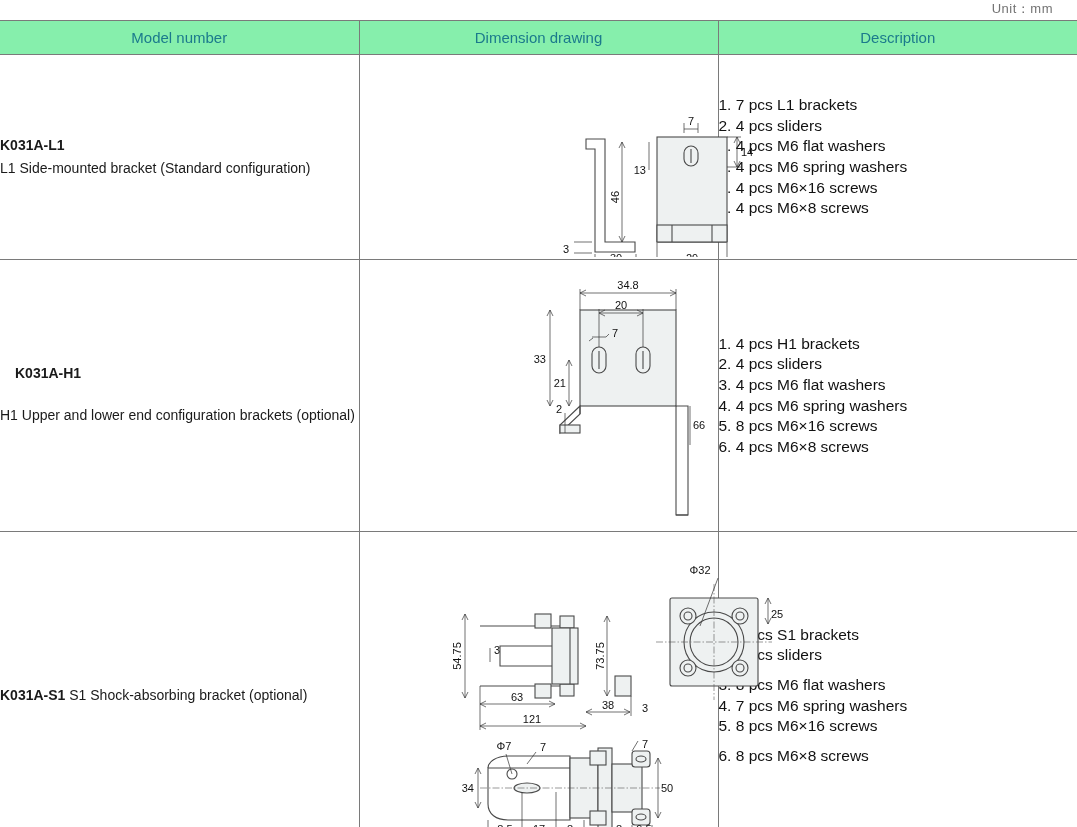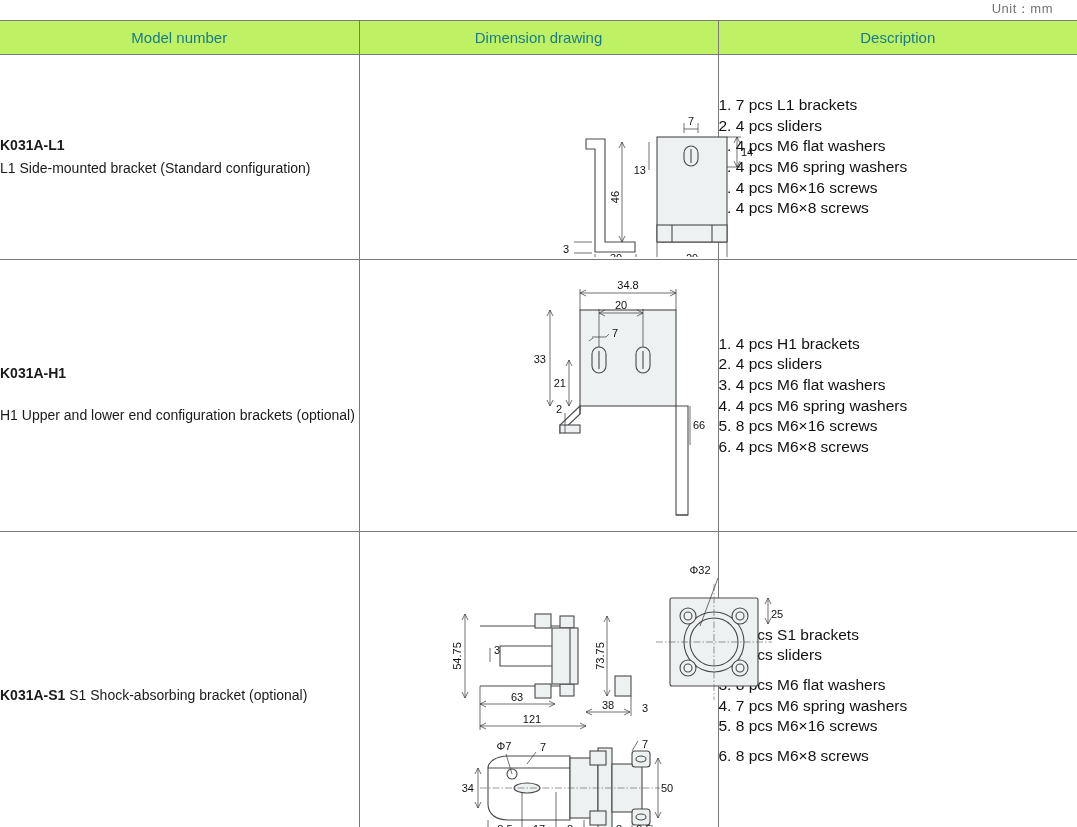--- a/index.html
+++ b/index.html
@@ -25,21 +25,21 @@
   }
   table.spec {
     position: absolute;
     top: 20px;
     left: 0;
     width: 1077px;
     border-collapse: collapse;
     table-layout: fixed;
   }
   table.spec th {
-    background: #bef264;
+    background: #86efac;
     color: #1b7a8c;
     font-weight: normal;
     font-size: 15px;
     height: 31px;
     border-top: 1px solid #7a7a7a;
     border-bottom: 1px solid #7a7a7a;
     text-align: center;
     vertical-align: middle;
   }
   table.spec th.c1 { border-right: 1px solid #7a7a7a; }
@@ -156,21 +156,21 @@
         <div class="ln">2. 4 pcs sliders</div>
         <div class="ln">3. 4 pcs M6 flat washers</div>
         <div class="ln">4. 4 pcs M6 spring washers</div>
         <div class="ln">5. 4 pcs M6×16 screws</div>
         <div class="ln">6. 4 pcs M6×8 screws</div>
       </td>
     </tr>
 
     <tr style="height:272px;">
       <td class="model">
-        <div style="margin-bottom:18px;"><b>K031A-H1</b></div>
+        <div style="margin-bottom:18px;padding-left:15px;"><b>K031A-H1</b></div>
         <div style="line-height:1.85;">H1 Upper and lower end configuration brackets (optional)</div>
       </td>
       <td class="draw">
         <div class="drawbox">
           <svg width="522" height="262" viewBox="0 0 522 262">
 
             <rect class="part" x="220" y="45" width="96" height="96"></rect>
 
             <path class="partline" d="M220,141 L200,160 L200,168 L220,149 Z" fill="#eef1f1"></path>
             <path class="partline" d="M220,149 L220,141"></path>

